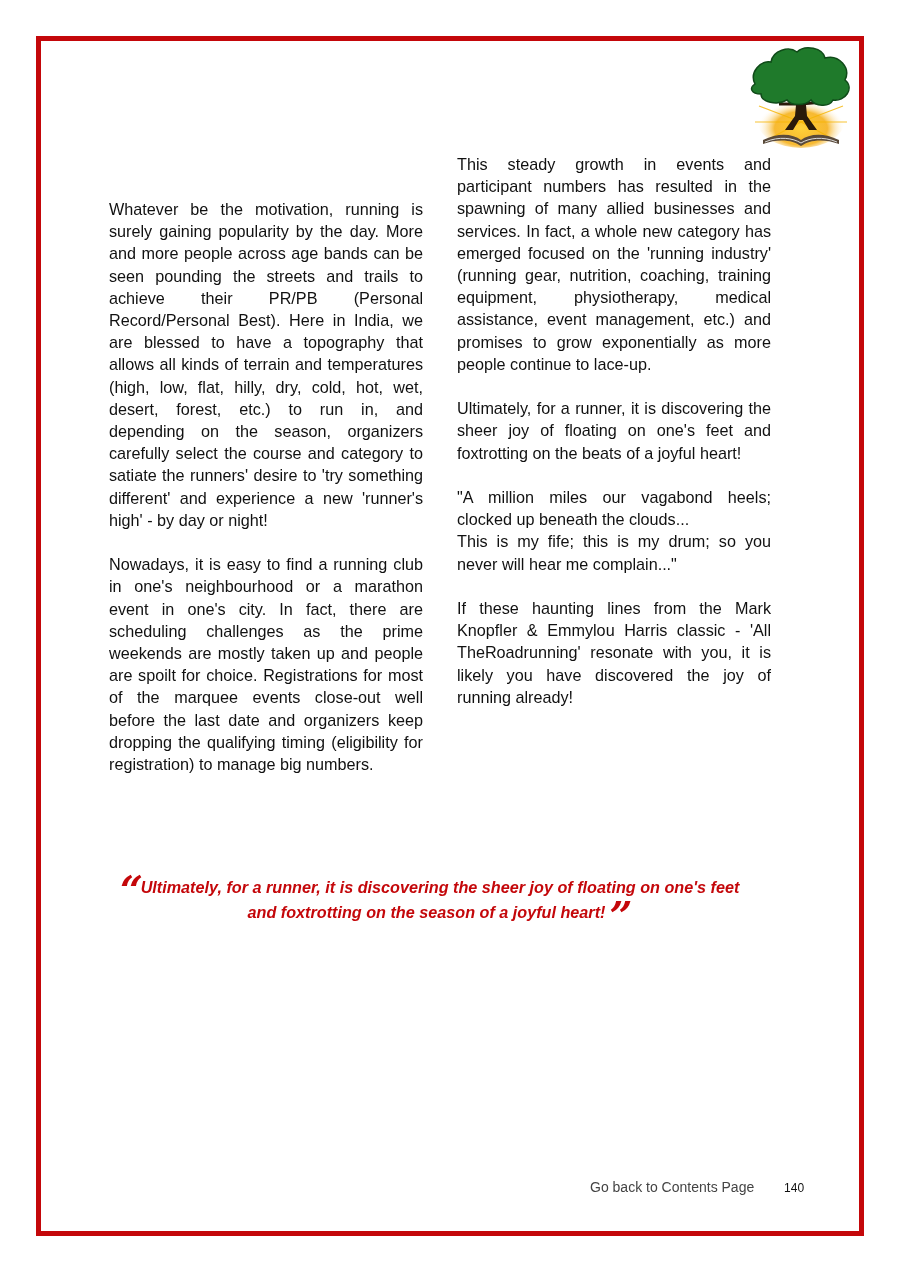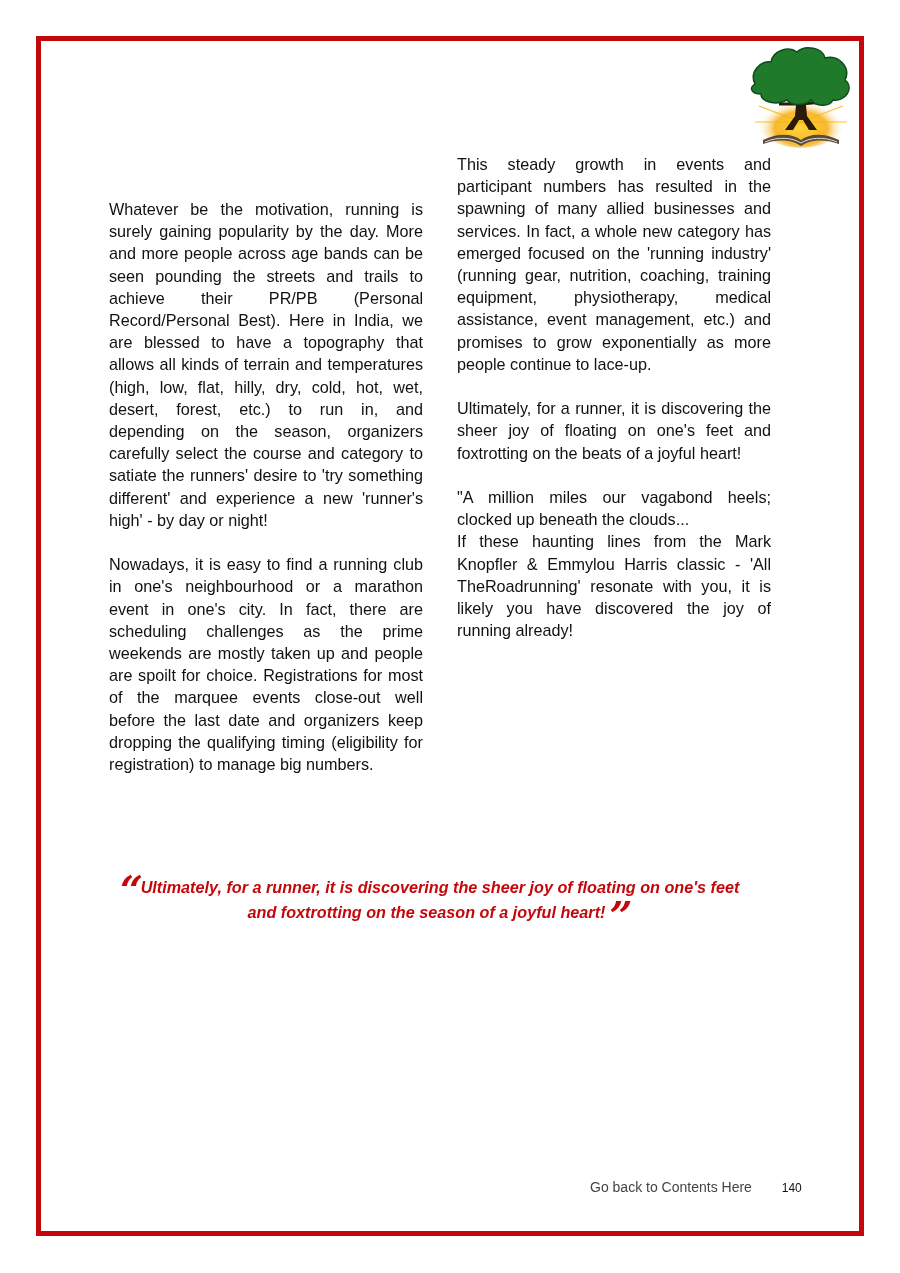--- a/index.html
+++ b/index.html
@@ -57,25 +57,26 @@
 
 <div class="col left">
   <p>Whatever be the motivation, running is surely gaining popularity by the day. More and more people across age bands can be seen pounding the streets and trails to achieve their PR/PB (Personal Record/Personal Best). Here in India, we are blessed to have a topography that allows all kinds of terrain and temperatures (high, low, flat, hilly, dry, cold, hot, wet, desert, forest, etc.) to run in, and depending on the season, organizers carefully select the course and category to satiate the runners' desire to 'try something different' and experience a new 'runner's high' - by day or night!</p>
   <p>Nowadays, it is easy to find a running club in one's neighbourhood or a marathon event in one's city. In fact, there are scheduling challenges as the prime weekends are mostly taken up and people are spoilt for choice. Registrations for most of the marquee events close-out well before the last date and organizers keep dropping the qualifying timing (eligibility for registration) to manage big numbers.</p>
 </div>
 
 <div class="col right">
   <p>This steady growth in events and participant numbers has resulted in the spawning of many allied businesses and services. In fact, a whole new category has emerged focused on the 'running industry' (running gear, nutrition, coaching, training equipment, physiotherapy, medical assistance, event management, etc.) and promises to grow exponentially as more people continue to lace-up.</p>
   <p>Ultimately, for a runner, it is discovering the sheer joy of floating on one's feet and foxtrotting on the beats of a joyful heart!</p>
   <p class="nomargin">"A million miles our vagabond heels; clocked up beneath the clouds...</p>
+  <p>This is my fife; this is my drum; so you never will hear me complain..."</p>
   <p>If these haunting lines from the Mark Knopfler &amp; Emmylou Harris classic - 'All TheRoadrunning' resonate with you, it is likely you have discovered the joy of running already!</p>
 </div>
 
 <div class="pullquote">
   <span class="qmark open">“</span>
   <div>Ultimately, for a runner, it is discovering the sheer joy of floating on one's feet</div>
   <div><span>and foxtrotting on the season of a joyful heart!</span><span class="qmark close">”</span></div>
 </div>
 
 <div class="footer">
-  <a class="link">Go back to Contents Here</a>
+  <a class="link">Go back to Contents Page</a>
   <span class="pnum">140</span>
 </div>
 
 </body></html>

